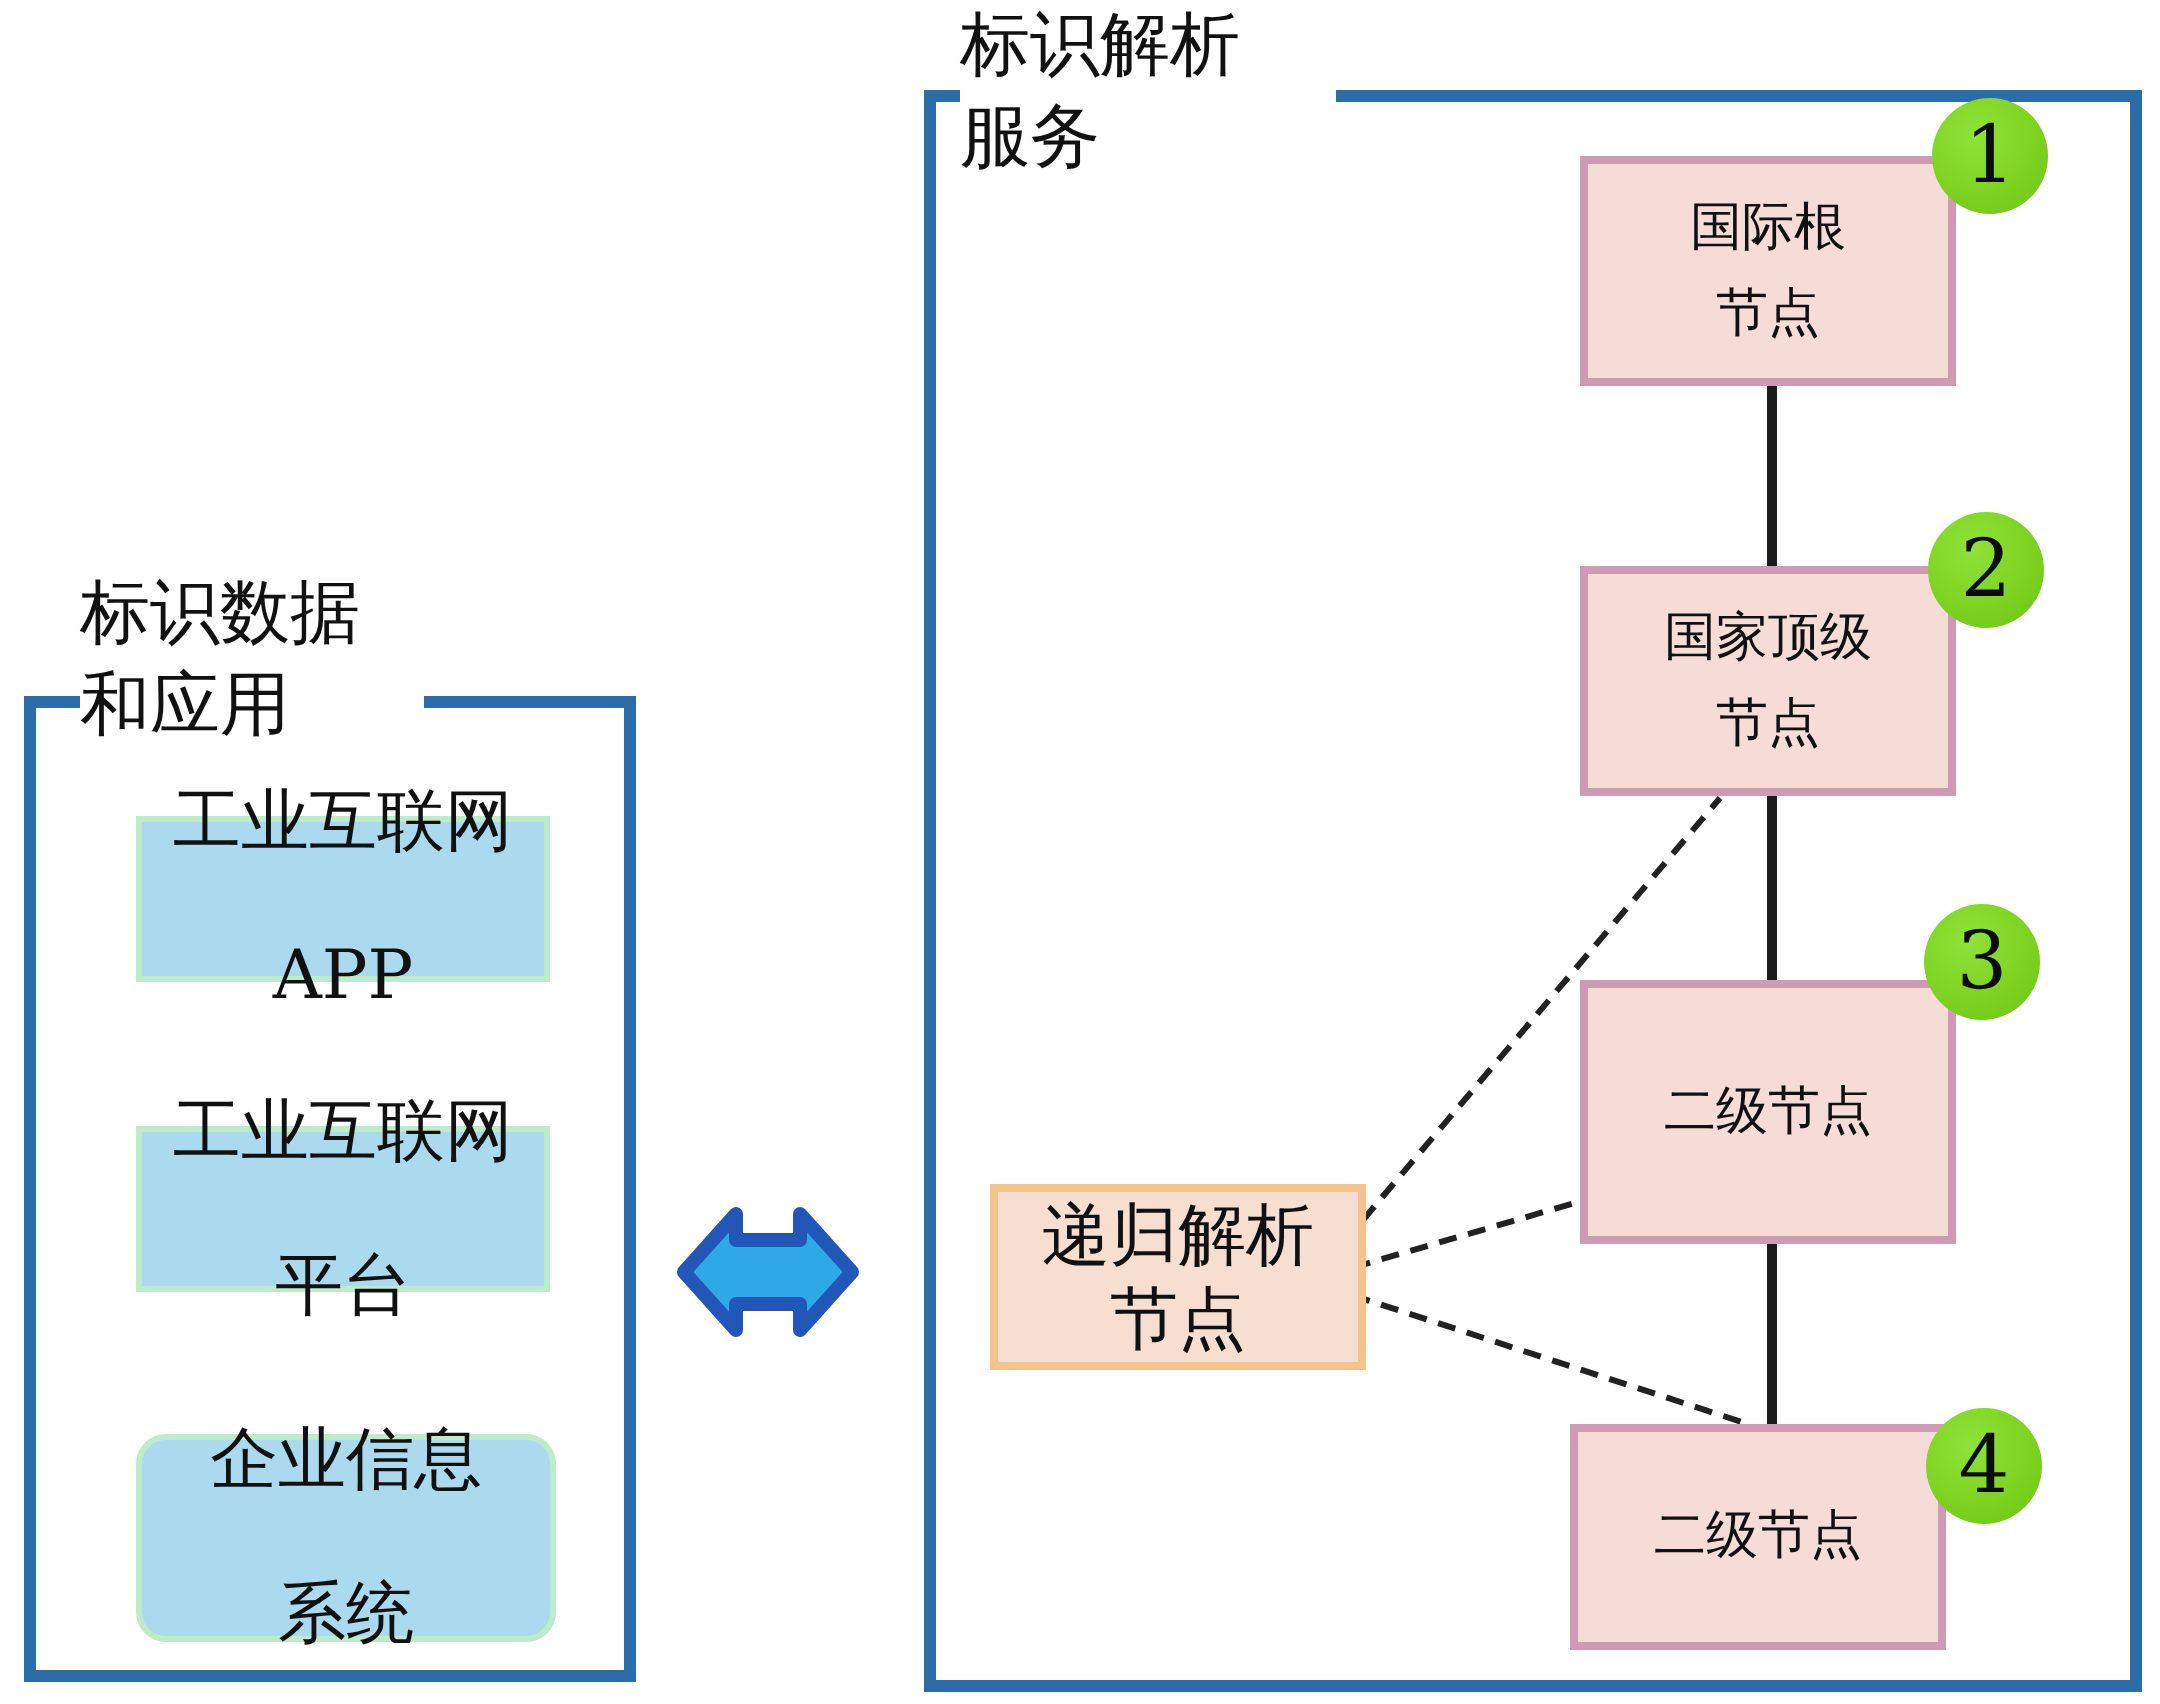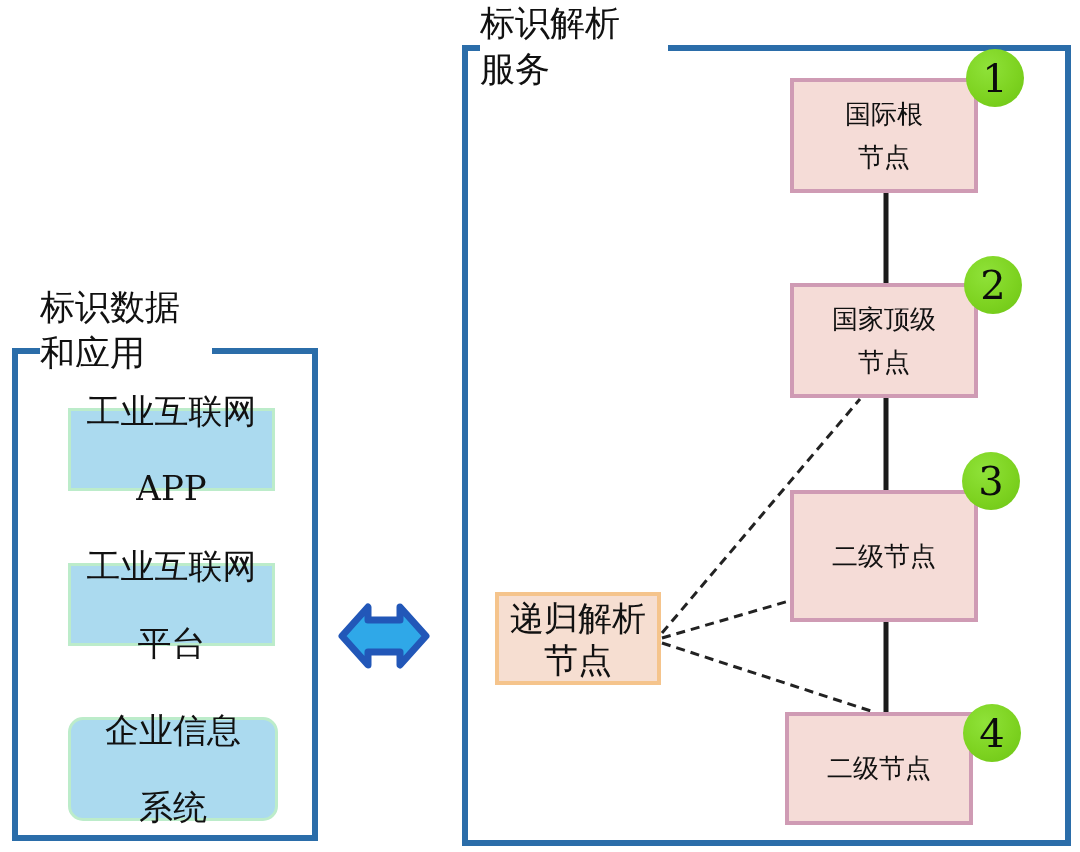--- a/index.html
+++ b/index.html
@@ -120,18 +120,18 @@
     <span>3</span>
   </div>
 
   <div class="abs res-node" style="left:785px; top:712px; width:188px; height:113px;">
     <div>二级节点</div>
   </div>
   <div class="abs badge" style="left:963px; top:704px;">
     <span>4</span>
   </div>
 
-  <div class="abs rec-node" style="left:495px; top:592px; width:166px; height:93px;">
+  <div class="abs rec-node" style="left:495px; top:592px; width:188px; height:93px;">
     <div>递归解析</div>
     <div>节点</div>
   </div>
 
 </div>
 
 </body></html>

